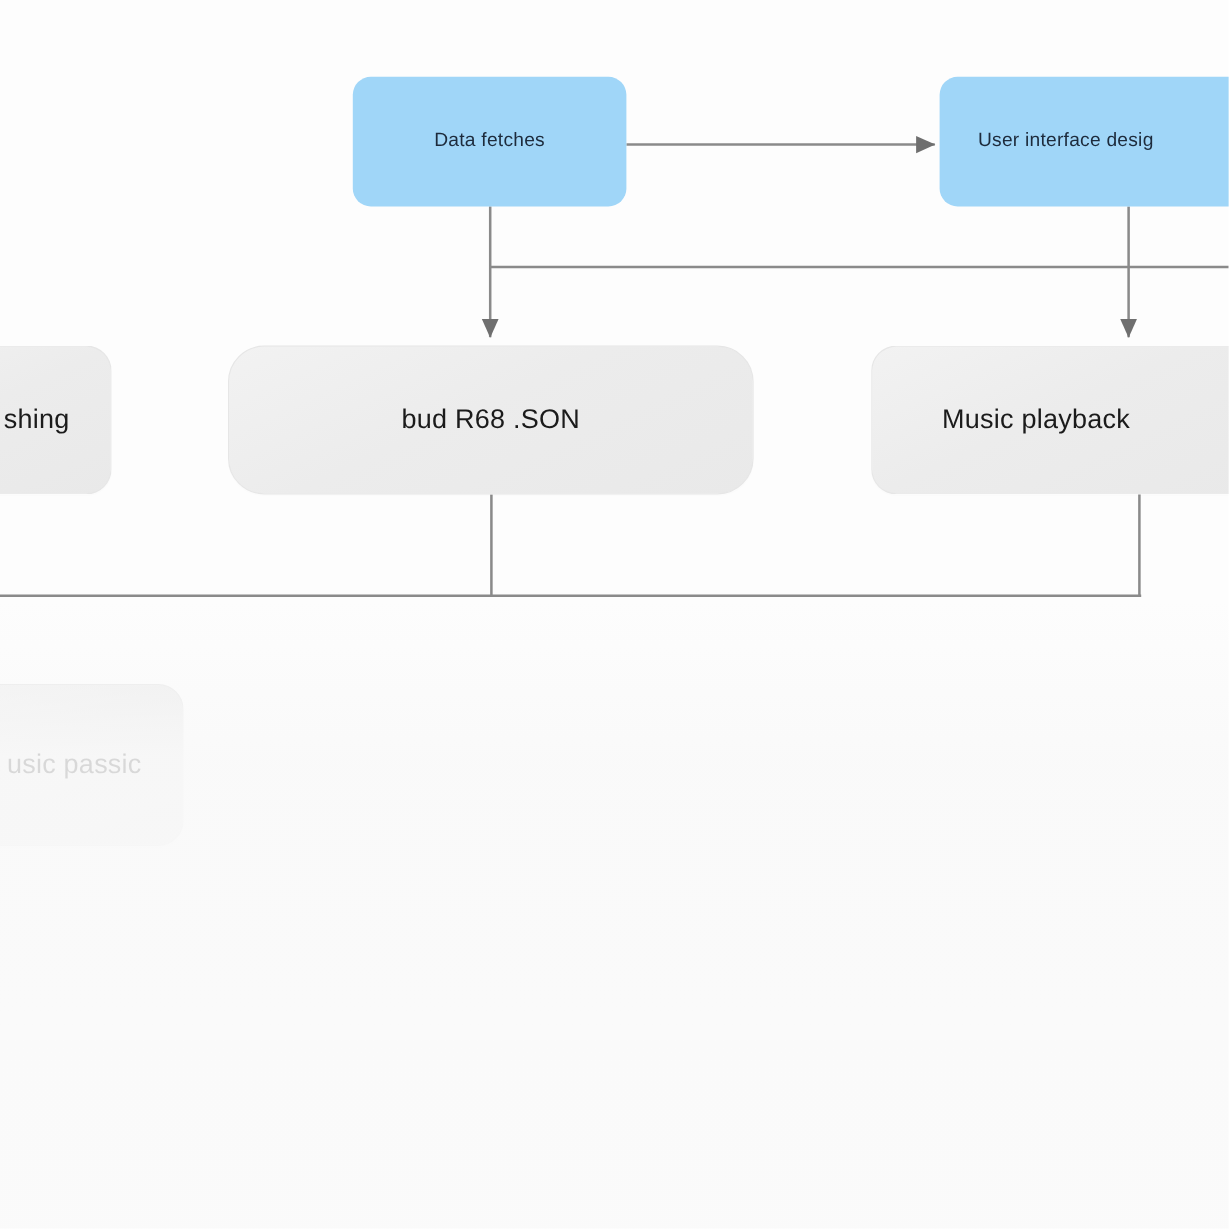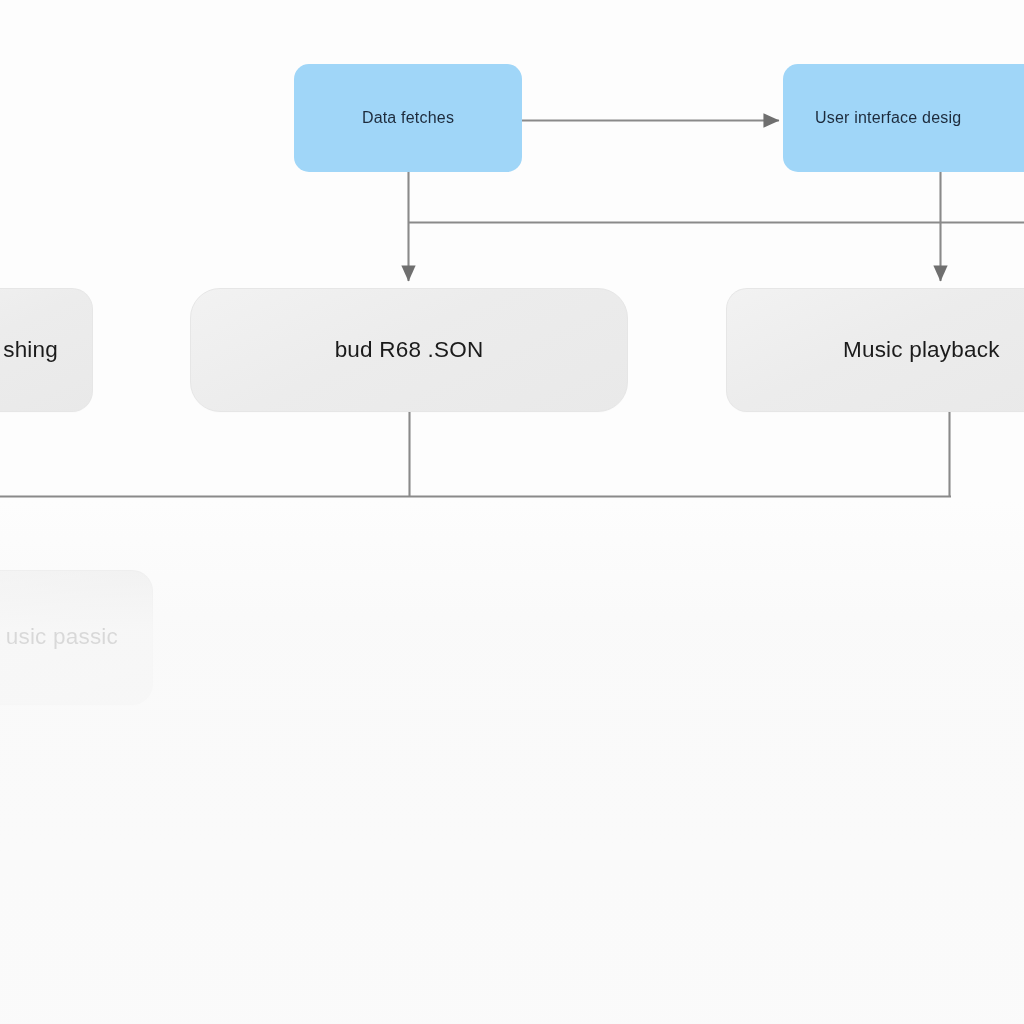--- a/index.html
+++ b/index.html
@@ -88,21 +88,21 @@
   #node-caching           { left: -122px; top: 288px; width: 215px; height: 124px;
                             border-radius: 0 21px 21px 0; justify-content: flex-end;
                             border-left: none; }
   #node-caching .label    { padding-right: 34px; }
 
   #node-json              { left: 190px;  top: 288px; width: 438px; height: 124px; }
 
   #node-music-playback    { left: 726px;  top: 288px; width: 330px; height: 124px;
                             border-radius: 21px 0 0 21px; justify-content: flex-start;
                             border-right: none; }
-  #node-music-playback .label { padding-left: 116px; }
+  #node-music-playback .label { padding-left: 58px; }
 
   #node-music-passic      { left: -110px; top: 570px; width: 263px; height: 135px;
                             border-radius: 0 21px 21px 0; justify-content: flex-end;
                             border-left: none; }
   #node-music-passic .label { padding-right: 34px; }
 
   
   #stray-glyph {
     position: absolute;
     left: -6px;

